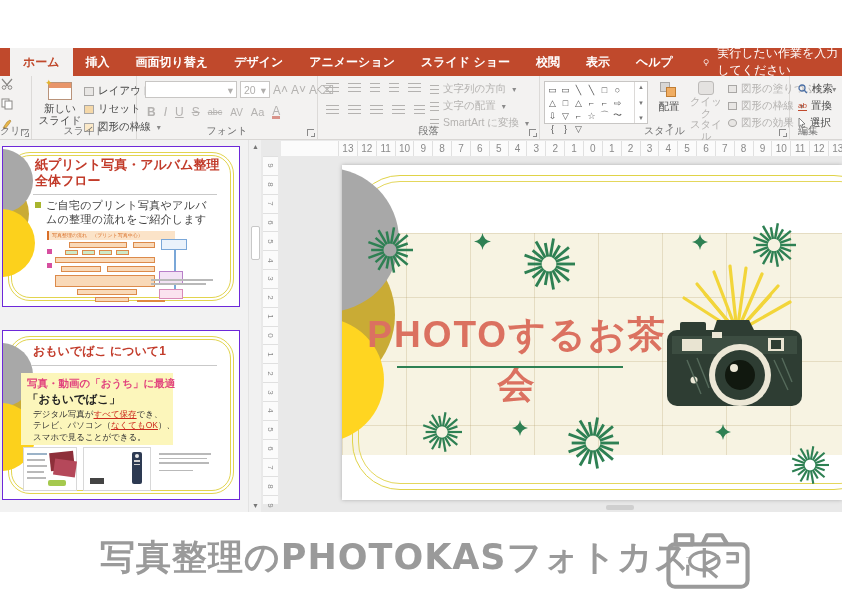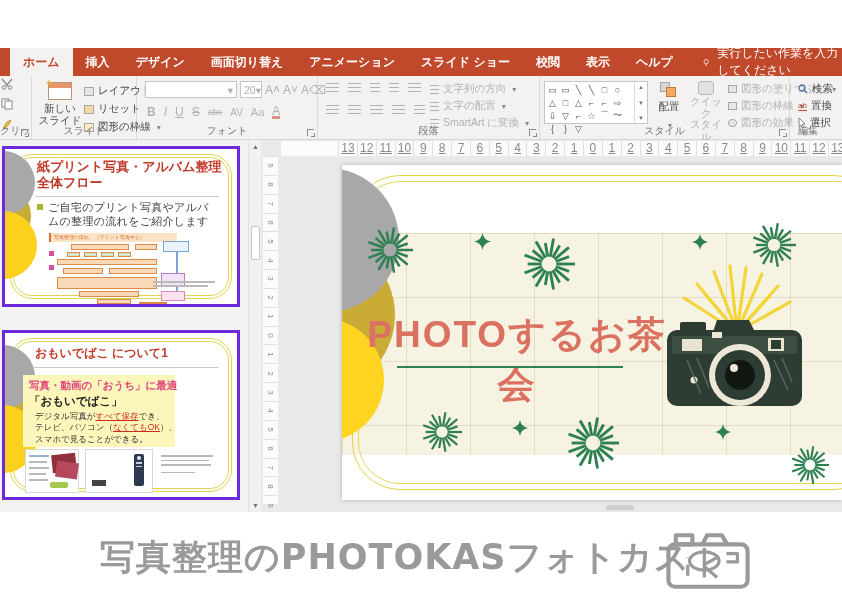--- a/index.html
+++ b/index.html
@@ -27,31 +27,31 @@
   .i-bars { width:13px; height:10px; background:repeating-linear-gradient(to bottom,#b4b2b0 0 1.5px,transparent 1.5px 4px); }
   .ic-row { position:absolute; display:flex; gap:7px; align-items:center; }
   .fmt { font-size:12px; color:#b4b2b0; }
   .shapecell { width:13px; height:13px; display:flex; align-items:center; justify-content:center; font-size:9px; color:#555; }
   .clipicon { width:14px; height:12px; margin:2px auto; }
   .sideitem { display:flex; align-items:center; gap:4px; font-size:10.5px; color:#494949; white-space:nowrap; height:14px; }
   .sq { display:inline-block; width:10px; height:9px; border:1px solid #a9a7a5; background:#e8e6e4; }
 
   
   .thumbpanel { position:absolute; left:0; top:140px; width:248px; height:372px; background:#f2f2f2; }
-  .thumb { position:absolute; left:2px; width:238px; height:161px; background:#fff; border:3px solid #6d28d9; overflow:hidden; }
+  .thumb { position:absolute; left:2px; width:238px; height:161px; background:#fff; border:1px solid #6d28d9; overflow:hidden; }
   .tcirc { position:absolute; border-radius:50%; }
   .tborder { position:absolute; border:1px solid #e2d44e; pointer-events:none; }
   .vsb { position:absolute; left:248px; top:140px; width:13px; height:372px; background:#f1f1f1; border-left:1px solid #e3e3e3; }
   .vsb .arr { position:absolute; left:0; width:13px; text-align:center; font-size:7px; color:#777; }
   .vsb .thm { position:absolute; left:1.5px; width:9px; height:34px; top:86px; background:#fff; border:1px solid #c8c8c8; border-radius:2px; }
 
   .canvas { position:absolute; left:261px; top:140px; width:581px; height:372px; background:#e9e9e9; overflow:hidden; }
   .hruler { position:absolute; left:20px; top:1px; right:0; height:15px; background:#fbfbfb; display:flex; }
   .hcells { display:flex; margin-left:57px; }
-  .hcell { width:18.85px; flex:none; text-align:center; font-size:12px; color:#8a8a8a; line-height:15px; border-left:1px solid #e0e0e0;text-decoration:underline; }
+  .hcell { width:18.85px; flex:none; text-align:center; font-size:10px; color:#8a8a8a; line-height:15px; border-left:1px solid #e0e0e0; }
   .vruler { position:absolute; left:2px; top:16px; width:15px; bottom:8px; background:#fbfbfb; }
   .vcell { height:18.85px; text-align:center; font-size:8px; color:#8a8a8a; display:flex; align-items:center; justify-content:center; border-top:1px solid #e0e0e0; }
   .vcell span { transform:rotate(90deg); display:block; }
 
   .slide { position:absolute; left:81px; top:25px; width:500px; height:335px; background:#fff; box-shadow:0 0 4px rgba(0,0,0,.25); overflow:hidden; }
   .cream { position:absolute; left:0; top:68px; width:500px; height:222px; background:#f7f3e2;
     background-image:
       repeating-linear-gradient(to right, rgba(165,140,80,.22) 0 1px, transparent 1px 64px),
       repeating-linear-gradient(to bottom, rgba(165,140,80,.22) 0 1px, transparent 1px 64px); }
   .yb { position:absolute; pointer-events:none; }
@@ -74,22 +74,22 @@
 </style>
 </head>
 <body>
 
 <div class="screen">
 
   <div class="tabbar">
     <div style="display:flex;font-weight:bold;">
         <div class="tab active">ホーム</div>
         <div class="tab">挿入</div>
+        <div class="tab">画面切り替え</div>
         <div class="tab">デザイン</div>
-        <div class="tab">画面切り替え</div>
         <div class="tab">アニメーション</div>
         <div class="tab">スライド ショー</div>
         <div class="tab">校閲</div>
         <div class="tab">表示</div>
         <div class="tab">ヘルプ</div>
       </div>
     <div class="tellme">
       <svg class="bulb" viewBox="0 0 14 14">
         <circle cx="7" cy="5.5" r="3.6" fill="none" stroke="#fff" stroke-width="1.2"></circle>
         <line x1="5.6" y1="10" x2="8.4" y2="10" stroke="#fff" stroke-width="1.2"></line>
@@ -145,21 +145,21 @@
       </div>
       <div class="grp-label">スライド</div>
     </div>
 
     <div class="grp" style="left:137px;width:181px;">
       <div class="ic-row" style="left:8px;top:5px;gap:3px;">
         <div class="combo" style="width:92px;">
             <span></span>
             <span>▾</span>
           </div>
-        <div class="combo" style="width:22px;">
+        <div class="combo" style="width:30px;">
             <span>20</span>
             <span>▾</span>
           </div>
         <span class="fmt">A˄</span>
         <span class="fmt">A˅</span>
         <span class="fmt">A⌫</span>
       </div>
       <div class="ic-row" style="left:10px;top:29px;gap:8px;">
         <span class="fmt" style="font-weight:bold;">B</span>
         <span class="fmt" style="font-style:italic;">I</span>

